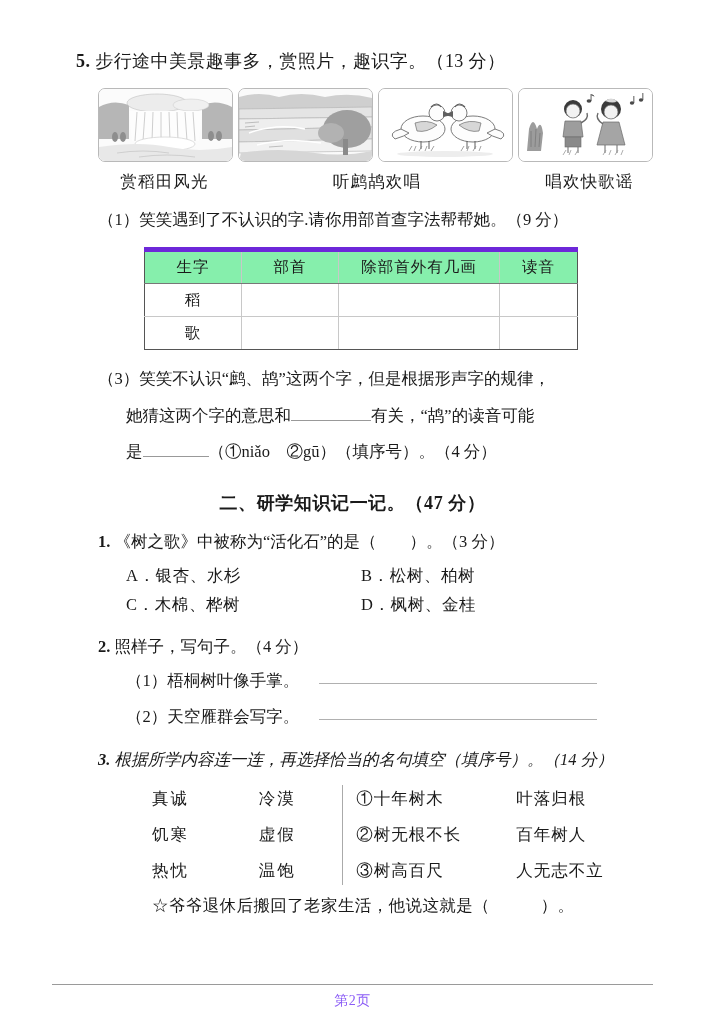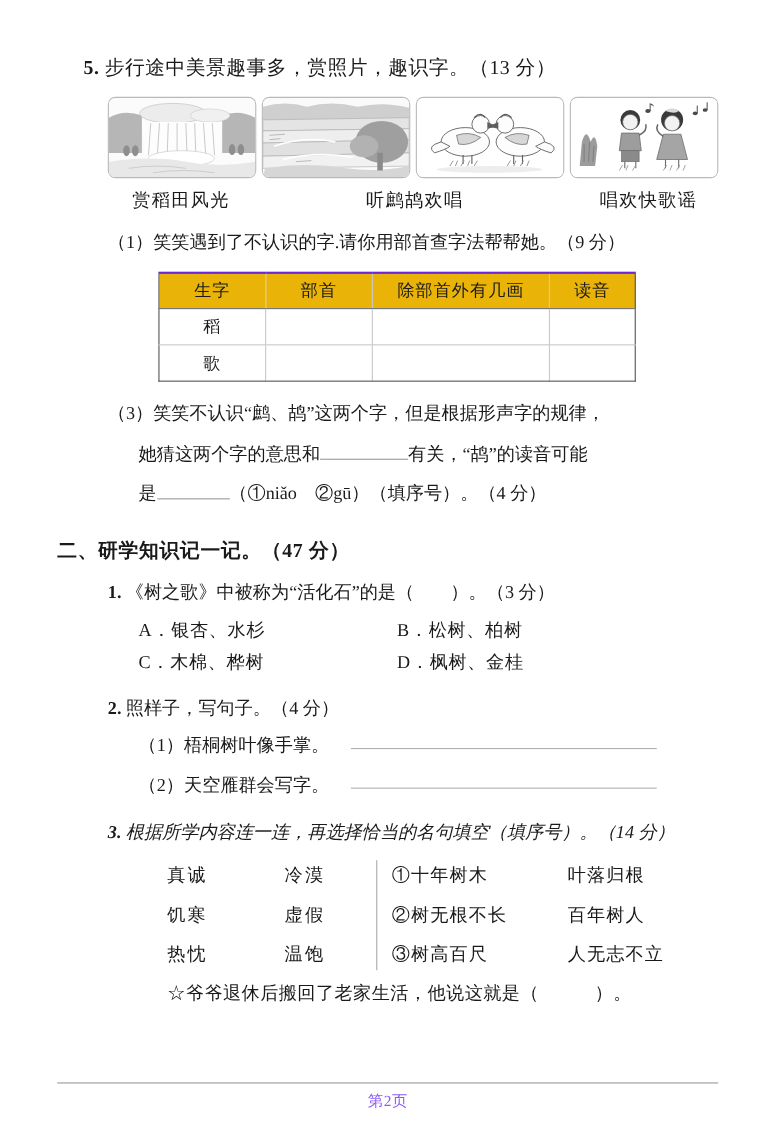--- a/index.html
+++ b/index.html
@@ -89,22 +89,22 @@
   }
   table.zi th, table.zi td {
     border: 1px solid #c8c8c8;
     height: 30px;
     text-align: center;
     font-size: 15.5px;
     font-weight: normal;
     letter-spacing: 1px;
   }
   table.zi thead th {
-    background: #eab308;
-    border-top: 2px solid #6d28d9;
+    background: #86efac;
+    border-top: 5px solid #6d28d9;
     border-bottom: 1px solid #777;
     height: 29px;
     text-align: center;
   }
   table.zi thead th:first-child { border-left: 1px solid #555; }
   table.zi thead th:last-child { border-right: 1px solid #555; }
   table.zi tbody td:first-child { border-left: 1px solid #555; }
   table.zi tbody td:last-child { border-right: 1px solid #555; }
   table.zi tbody tr:last-child td { border-bottom: 1px solid #555; }
 
@@ -127,20 +127,21 @@
     width: 278px;
     vertical-align: 2px;
   }
 
   
   .section-head {
     margin: 26px 0 0 0;
     font-size: 18px;
     font-weight: bold;
     letter-spacing: 0.6px;
+    text-align: center;
   }
 
   
   .choices {
     margin-left: 74px;
     width: 470px;
     font-size: 16.5px;
     line-height: 1.75;
   }
   .choice-row { display: flex; }

